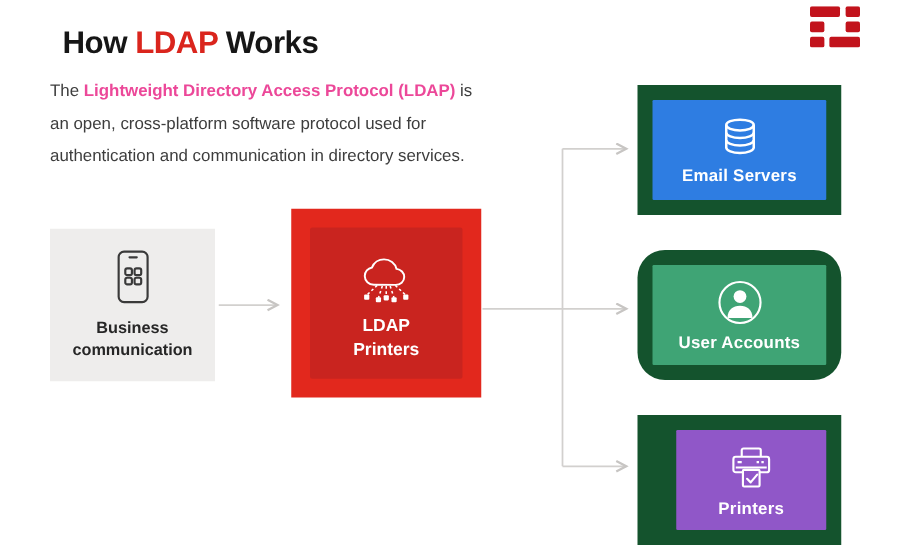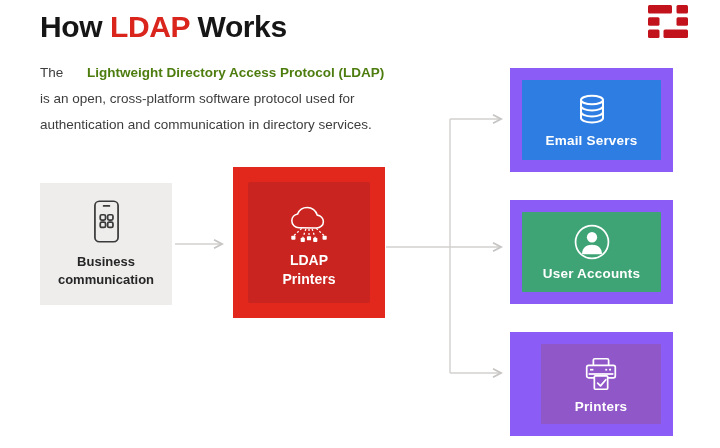--- a/index.html
+++ b/index.html
@@ -6,48 +6,48 @@
   .stage{
     position:relative;width:720px;height:448px;background:#ffffff;overflow:hidden;
     font-family:"Liberation Sans","DejaVu Sans",sans-serif;
   }
   
   .connectors{position:absolute;left:0;top:0;width:720px;height:448px;}
   
   .logo{position:absolute;left:648px;top:5px;width:40px;height:33px;}
   
   .title{
-    position:absolute;left:40px;top:10px;margin:0;
-    font-size:30px;font-weight:700;color:#161616;letter-spacing:-0.4px;white-space:nowrap;text-align:center;
+    position:absolute;left:40px;top:10px;margin:10px;
+    font-size:25px;font-weight:700;color:#161616;letter-spacing:-0.4px;white-space:nowrap;text-align:center;
   }
   .title .accent{color:#da251d;}
   
   .intro{
     position:absolute;left:40px;top:60px;width:345px;margin:0;
     font-size:13.5px;line-height:26px;color:#3d3d3d;font-weight:400;
   }
-  .intro b{color:#4d7c0f;font-weight:700;margin-left:20px;}
+  .intro b{color:#ec4899;font-weight:700;}
   
   .nodelabel{font-weight:700;text-align:center;}
   
   .business{
     position:absolute;left:40px;top:183px;width:132px;height:122px;background:#eeedec;
     display:flex;flex-direction:column;align-items:center;justify-content:center;gap:9px;
   }
   .business .nodelabel{font-size:13px;line-height:18px;color:#262626;}
   
   .ldap-outer{position:absolute;left:233px;top:167px;width:152px;height:151px;background:#e2281d;}
   .ldap-inner{
     position:absolute;left:15px;top:15px;right:15px;bottom:15px;background:#c9241f;border-radius:2px;
     display:flex;flex-direction:column;align-items:center;justify-content:center;gap:8px;
   }
   .ldap-inner .nodelabel{font-size:14px;line-height:19px;color:#ffffff;}
   
-  .target-frame{position:absolute;left:510px;width:163px;height:104px;background:#8b5cf6;}
-  .tf-0{top:68px;}.tf-1{top:200px;}.tf-2{top:332px;}
+  .target-frame{position:absolute;left:510px;width:163px;height:104px;background:#14532d;}
+  .tf-0{top:68px;}.tf-1{top:200px;border-radius:22px;}.tf-2{top:332px;}
   .target-inner{
     position:absolute;left:12px;top:12px;right:12px;bottom:12px;border-radius:1px;
     display:flex;flex-direction:column;align-items:center;justify-content:center;gap:5px;
   }
   .c-blue{background:#2e7de2;}
   .c-green{background:#3fa475;}
   .c-purple{background:#9057c8;margin-left:19px;}
   .target-inner .nodelabel{font-size:13.5px;color:#ffffff;letter-spacing:0.2px;}
   .iconwrap{display:block;line-height:0;}
 </style>

